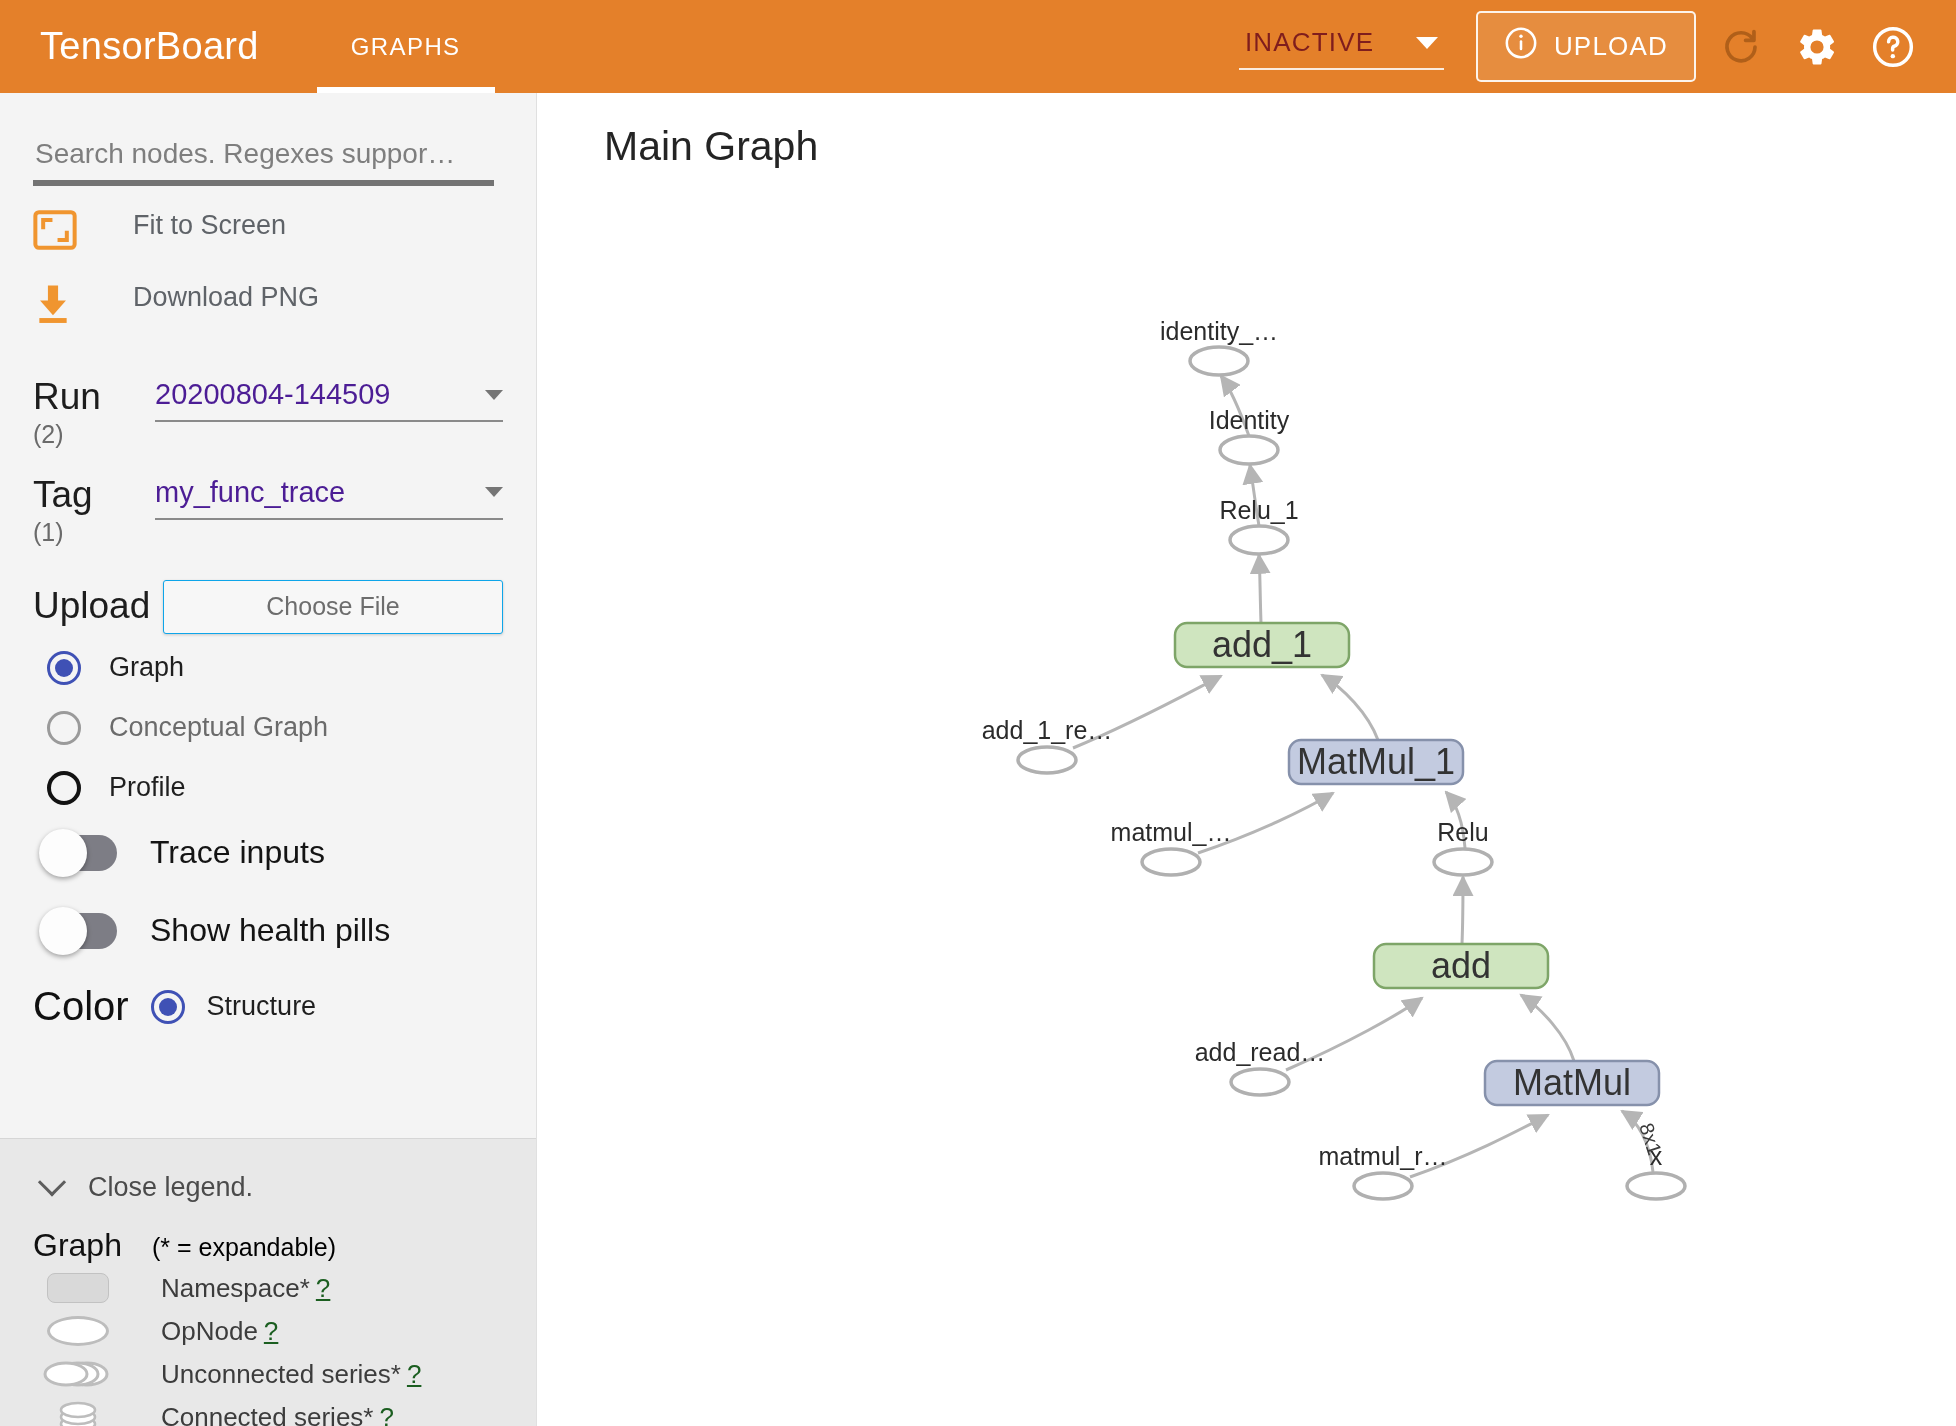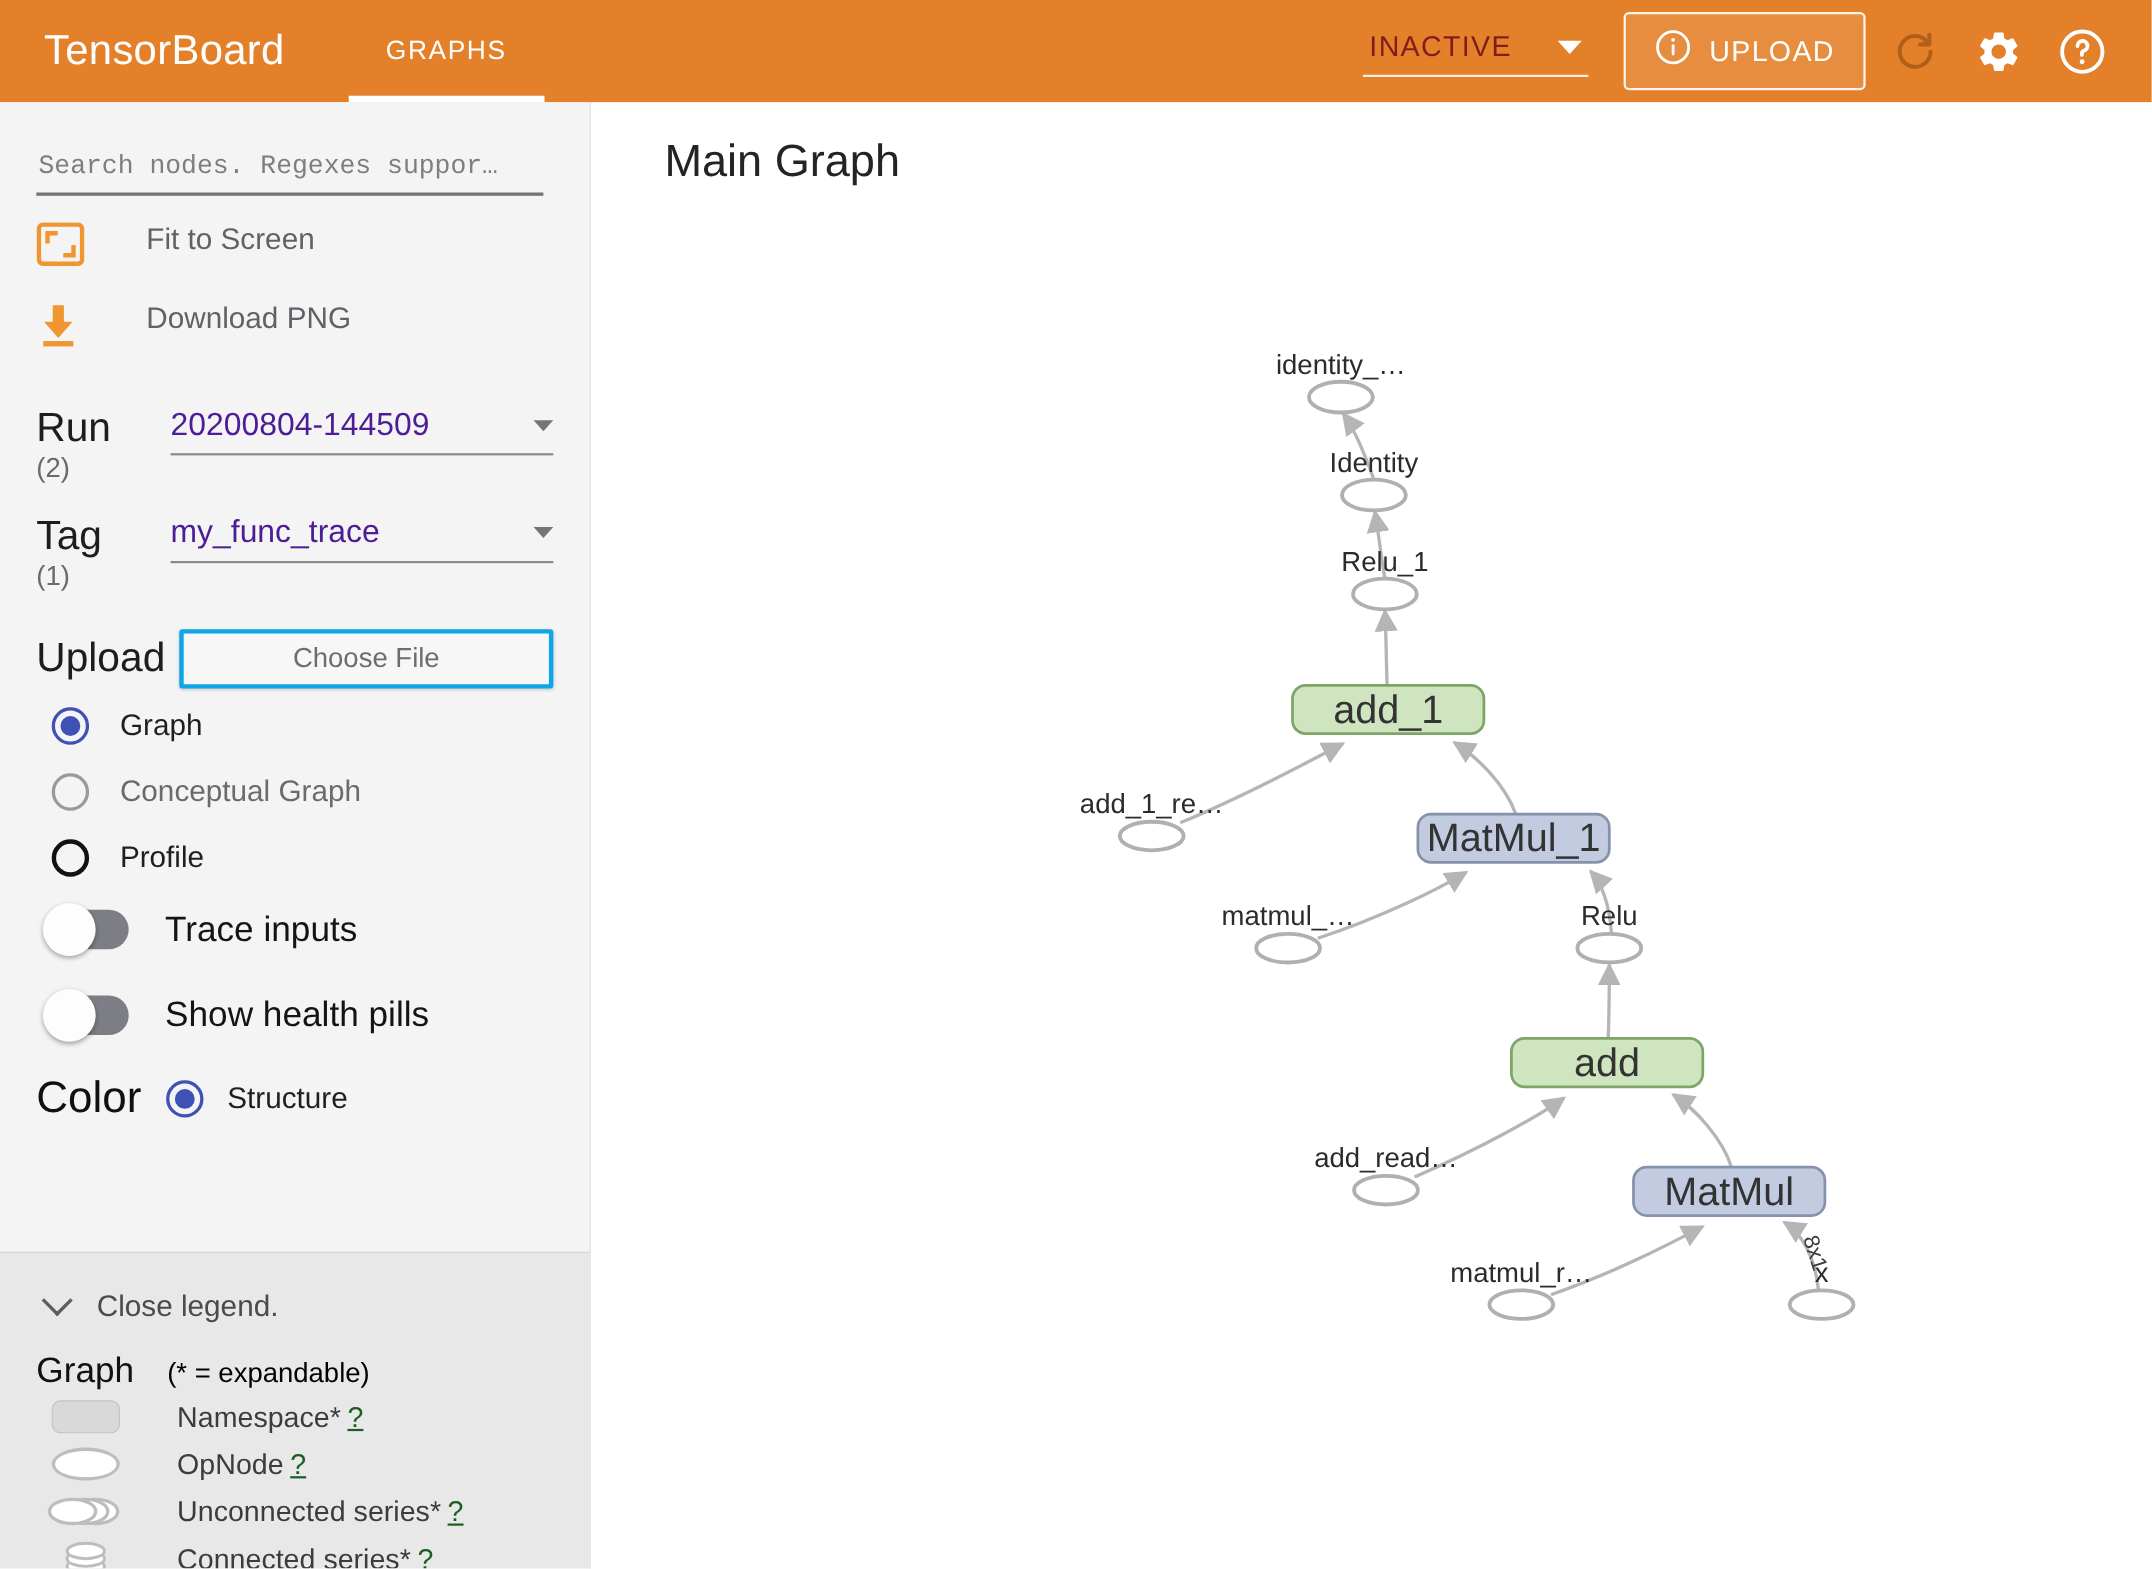--- a/index.html
+++ b/index.html
@@ -71,23 +71,23 @@
     position: absolute; left: 0; top: 93px;
     width: 537px; height: 1333px;
     background: #f4f4f4;
     border-right: 1px solid #e0e0e0;
     overflow: hidden;
   }
 
   #search-row { padding: 44px 42px 0 33px; }
   #search-input {
     width: 100%; border: none; outline: none; background: transparent;
-    border-bottom: 3px solid #737373;
-    font-family: Liberation Mono, monospace;
-    font-size: 24px; color: #5f6368; padding-bottom: 10px;
+    border-bottom: 6px solid #737373;
+    font-family: Liberation Sans, sans-serif;
+    font-size: 28px; color: #5f6368; padding-bottom: 10px;
   }
   #search-input::placeholder { color: #7e7e7e; }
 
   .action-row {
     display: flex; align-items: flex-start;
     padding: 0 33px; height: 72px; cursor: pointer;
   }
   .action-row .icon-slot {
     width: 56px; display: flex; align-items: center; justify-content: flex-start;
   }
@@ -117,21 +117,21 @@
     border-top: 10px solid #757575;
   }
 
   #upload-row {
     display: flex; align-items: center;
     padding: 0 33px; margin-top: 30px;
   }
   #upload-row .field-key { width: 120px; }
   #choose-file {
     flex: 1; margin-left: 10px; height: 54px;
-    background: #f7f7f7; border: 4px solid #0ea5e9;
+    background: #f7f7f7; border: 1px solid #0ea5e9;
     box-shadow: 0 1px 3px rgba(0,0,0,.18);
     border-radius: 3px;
     display: flex; align-items: center; justify-content: center;
     font-size: 25px; color: #6d6d6d; cursor: pointer;
   }
 
   .radio-row {
     display: flex; align-items: center;
     padding: 0 33px; height: 52px; margin-top: 8px; cursor: pointer;
   }

